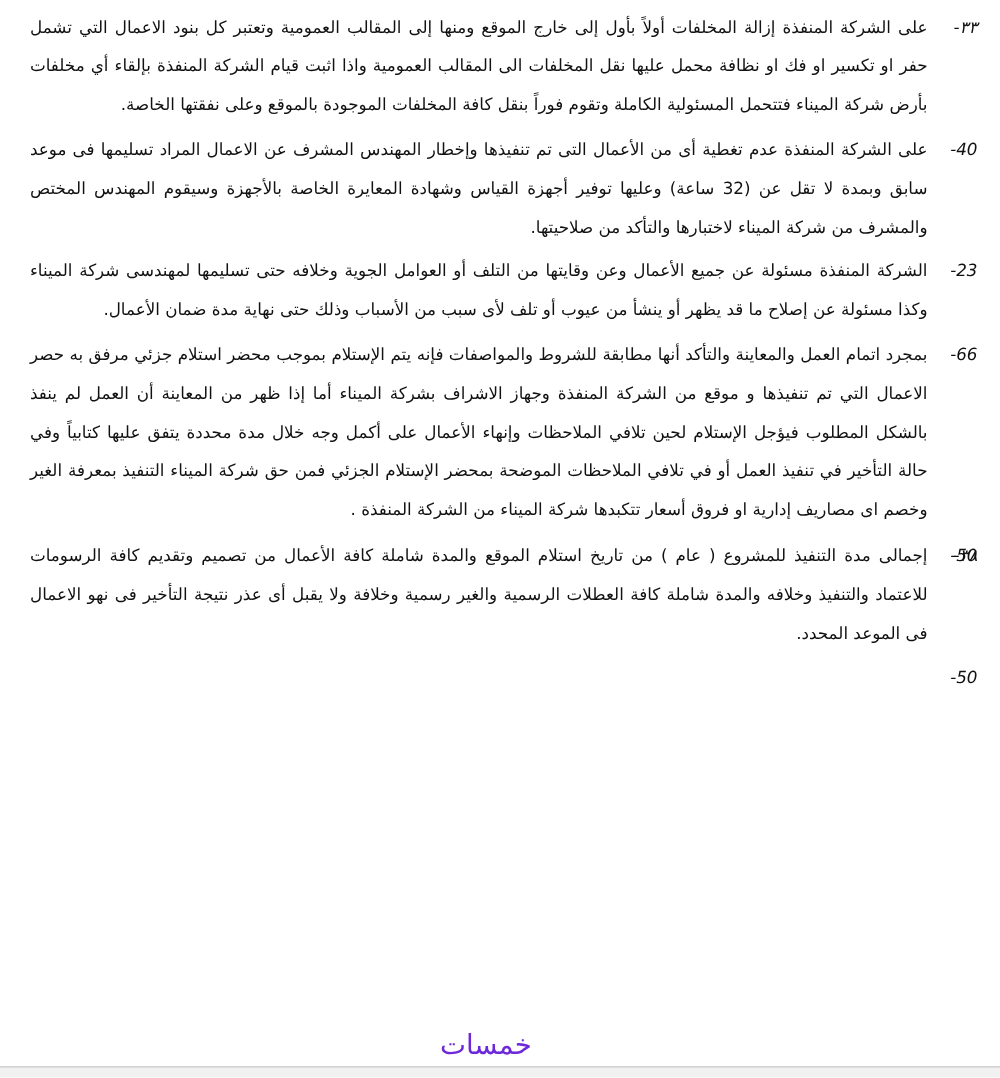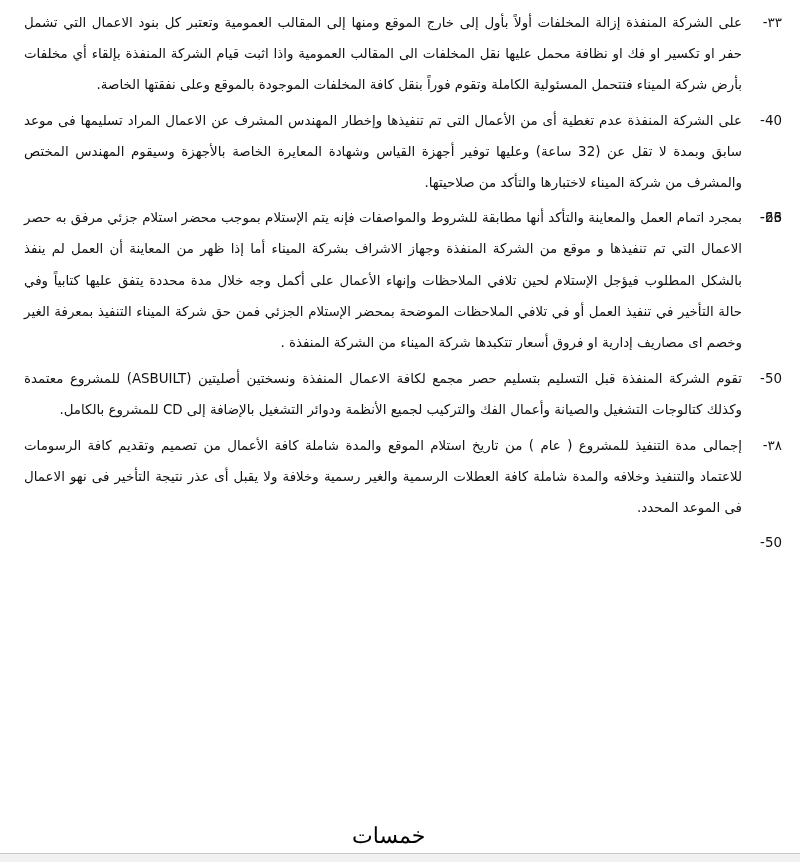--- a/index.html
+++ b/index.html
@@ -31,38 +31,39 @@
       text-align: justify;
       text-align-last: right;
     }
     .clause .num {
       position: absolute;
       right: 18px;
       top: 0;
       width: 40px;
       text-align: right;
       white-space: nowrap;
+      font-style: italic;
     }
     .clause .body {
       display: block;
     }
     .c33 { margin-top: 3px; }
     .c34 { margin-top: 4px; }
     .c35 { margin-top: 4px; }
     .c36 { margin-top: 4px; }
     .c37 { margin-top: 5px; }
     .c38 { margin-top: 4px; }
     .c39 { margin-top: 4px; }
 
     .watermark {
       position: absolute;
       left: 352px;
       top: 823px;
       font-size: 22px;
-      color: #000000;
+      color: #6d28d9;
       letter-spacing: 1px;
       direction: rtl;
       font-family: Liberation Serif, serif;
     }
     .bottom-bar {
       position: absolute;
       left: 0;
       bottom: 0;
       width: 800px;
       height: 8px;
@@ -80,30 +81,30 @@
     <span class="body">على الشركة المنفذة إزالة المخلفات أولاً بأول إلى خارج الموقع ومنها إلى المقالب العمومية وتعتبر كل بنود الاعمال التي تشمل حفر او تكسير او فك او نظافة محمل عليها نقل المخلفات الى المقالب العمومية واذا اثبت قيام الشركة المنفذة بإلقاء أي مخلفات بأرض شركة الميناء فتتحمل المسئولية الكاملة وتقوم فوراً بنقل كافة المخلفات الموجودة بالموقع وعلى نفقتها الخاصة.</span>
   </div>
 
   <div class="clause c34">
     <span class="num">40-</span>
     <span class="body">على الشركة المنفذة عدم تغطية أى من الأعمال التى تم تنفيذها وإخطار المهندس المشرف عن الاعمال المراد تسليمها فى موعد سابق وبمدة لا تقل عن (32 ساعة) وعليها توفير أجهزة القياس وشهادة المعايرة الخاصة بالأجهزة وسيقوم المهندس المختص والمشرف من شركة الميناء لاختبارها والتأكد من صلاحيتها.</span>
   </div>
 
   <div class="clause c35">
     <span class="num">23-</span>
+    <span class="body">الشركة المنفذة مسئولة عن جميع الأعمال وعن وقايتها من التلف أو العوامل الجوية وخلافه حتى تسليمها لمهندسى شركة الميناء وكذا مسئولة عن إصلاح ما قد يظهر أو ينشأ من عيوب أو تلف لأى سبب من الأسباب وذلك حتى نهاية مدة ضمان الأعمال.</span>
   </div>
 
   <div class="clause c36">
     <span class="num">66-</span>
     <span class="body">بمجرد اتمام العمل والمعاينة والتأكد أنها مطابقة للشروط والمواصفات فإنه يتم الإستلام بموجب محضر استلام جزئي مرفق به حصر الاعمال التي تم تنفيذها و موقع من الشركة المنفذة وجهاز الاشراف بشركة الميناء أما إذا ظهر من المعاينة أن العمل لم ينفذ بالشكل المطلوب فيؤجل الإستلام لحين تلافي الملاحظات وإنهاء الأعمال على أكمل وجه خلال مدة محددة يتفق عليها كتابياً وفي حالة التأخير في تنفيذ العمل أو في تلافي الملاحظات الموضحة بمحضر الإستلام الجزئي فمن حق شركة الميناء التنفيذ بمعرفة الغير وخصم اى مصاريف إدارية او فروق أسعار تتكبدها شركة الميناء من الشركة المنفذة .</span>
   </div>
 
   <div class="clause c37">
     <span class="num">50-</span>
-    <span class="body">تقوم الشركة المنفذة قبل التسليم بتسليم حصر مجمع لكافة الاعمال المنفذة ونسختين أصليتين (ASBUILT) للمشروع معتمدة وكذلك كتالوجات التشغيل والصيانة وأعمال الفك والتركيب لجميع الأنظمة ودوائر التشغيل بالإضافة إلى CD للمشروع بالكامل.</span>
   </div>
 
   <div class="clause c38">
     <span class="num">٣٨-</span>
     <span class="body">إجمالى مدة التنفيذ للمشروع ( عام ) من تاريخ استلام الموقع والمدة شاملة كافة الأعمال من تصميم وتقديم كافة الرسومات للاعتماد والتنفيذ وخلافه والمدة شاملة كافة العطلات الرسمية والغير رسمية وخلافة ولا يقبل أى عذر نتيجة التأخير فى نهو الاعمال فى الموعد المحدد.</span>
   </div>
 
   <div class="clause c39">
     <span class="num">50-</span>
   </div>

